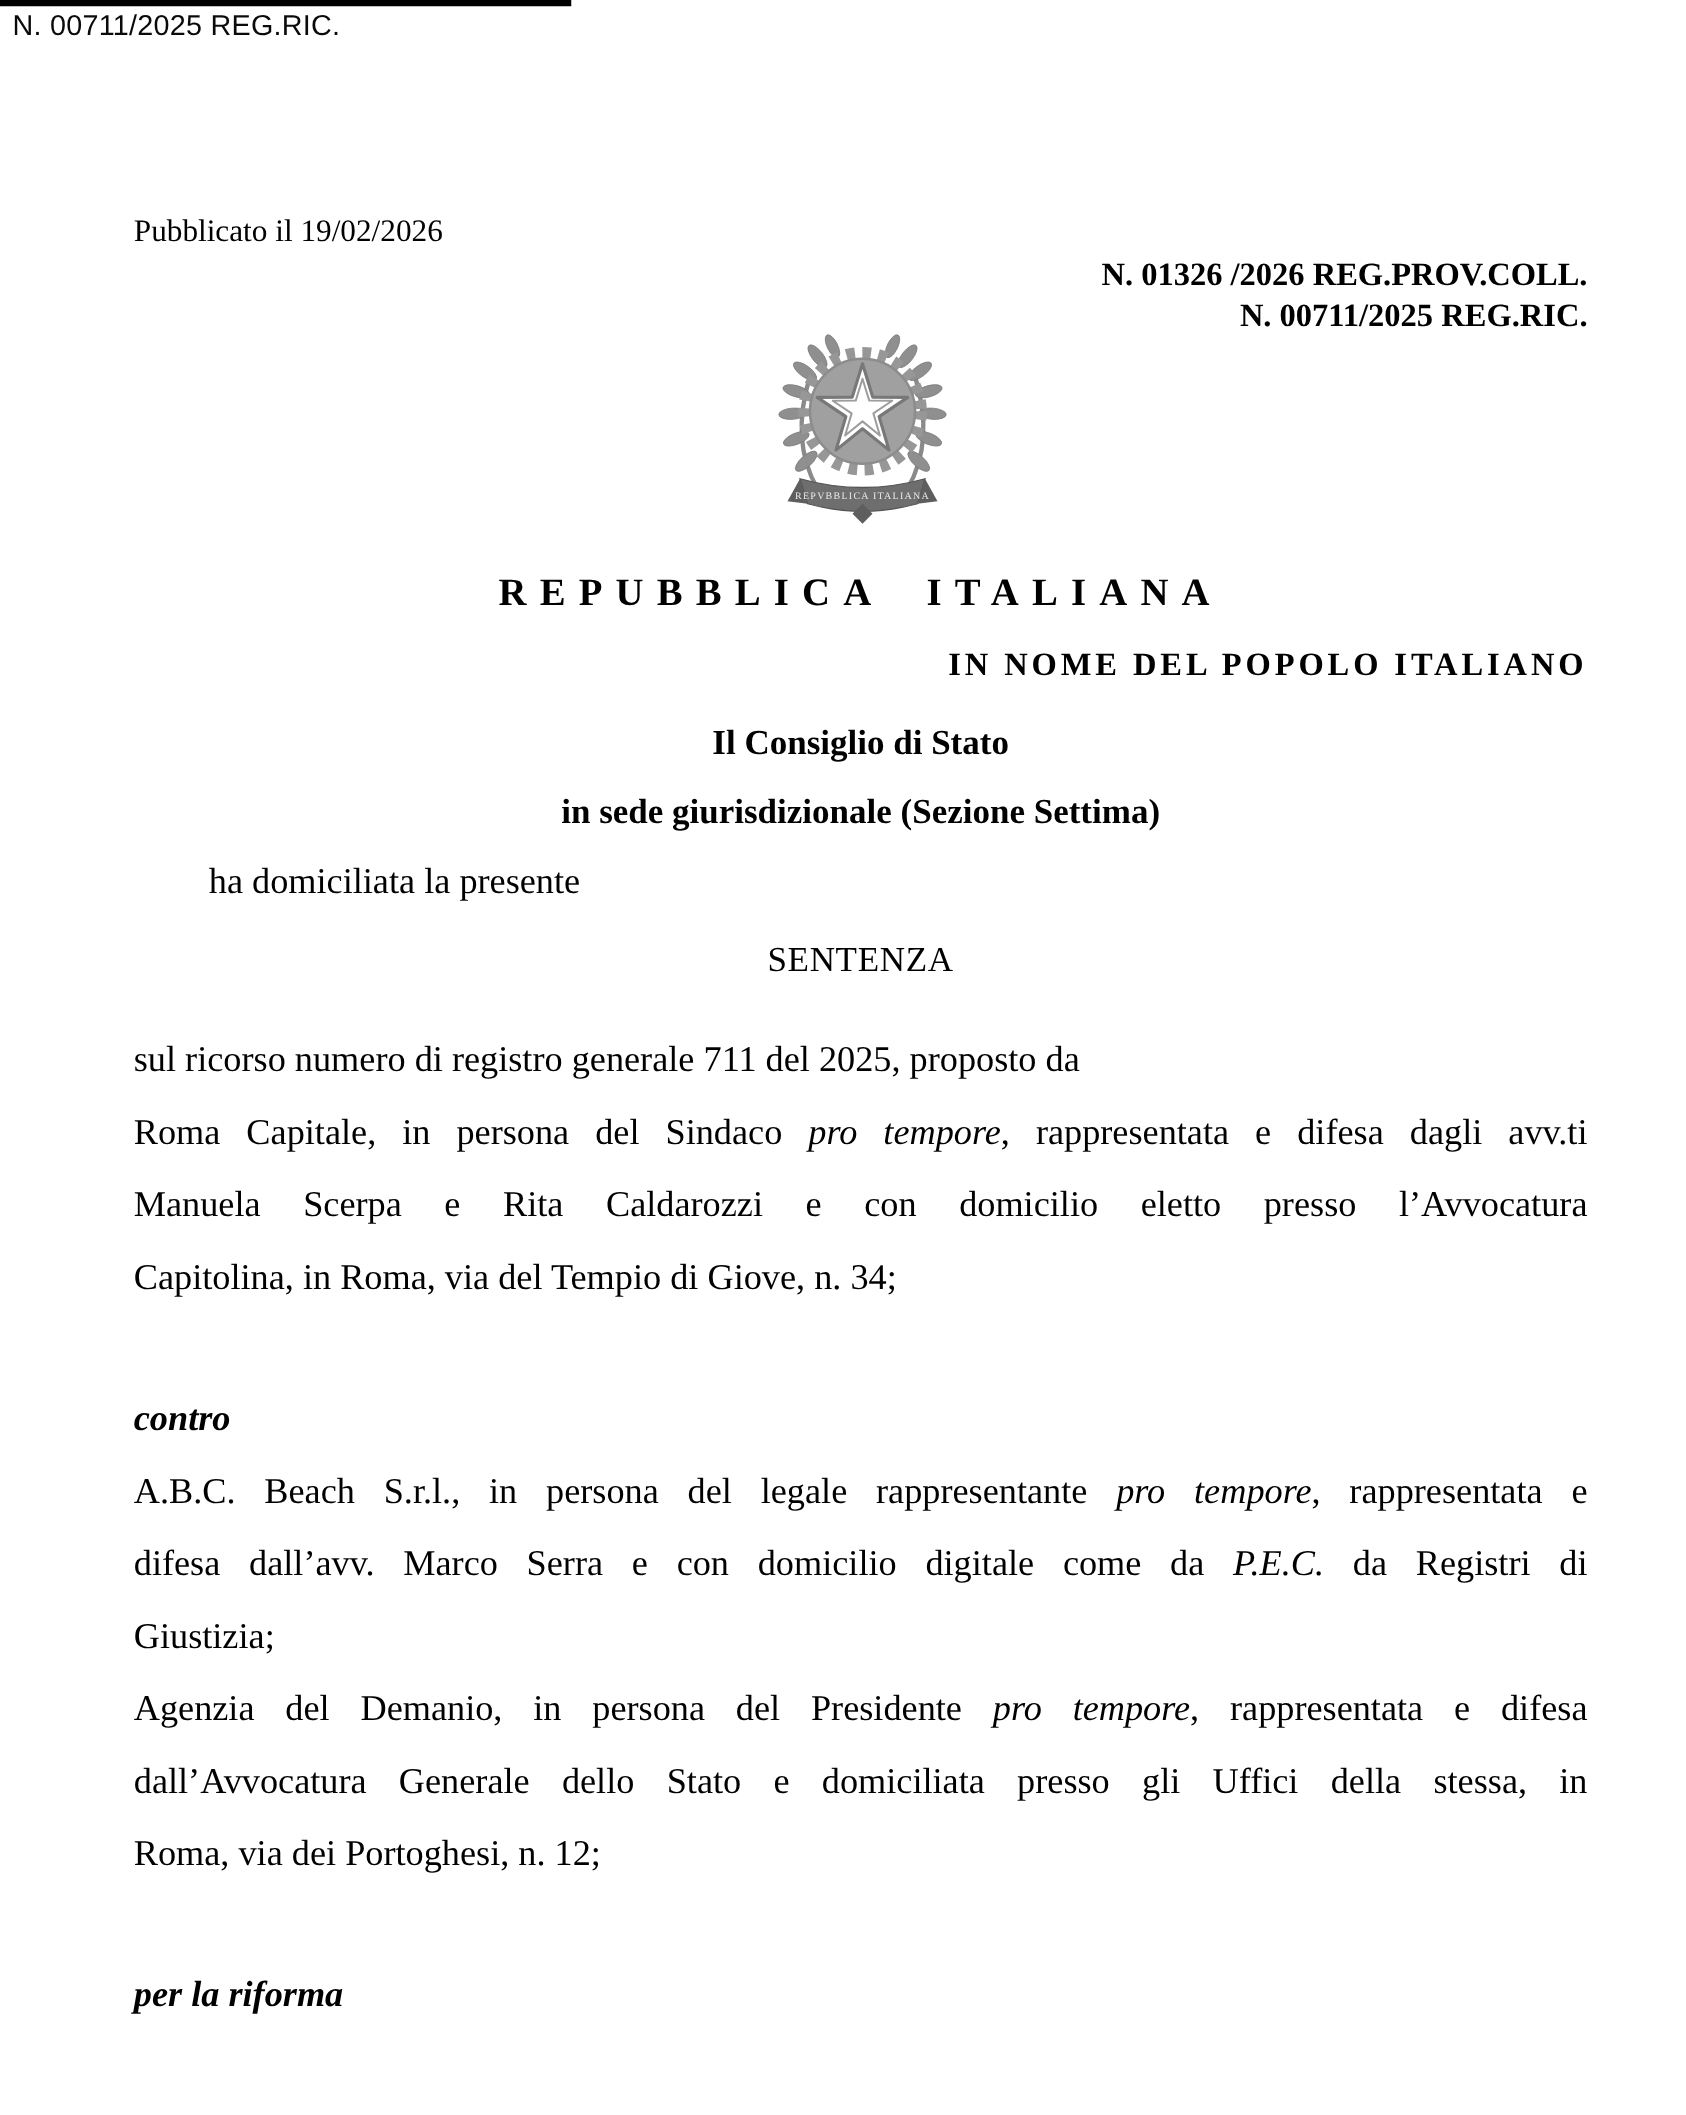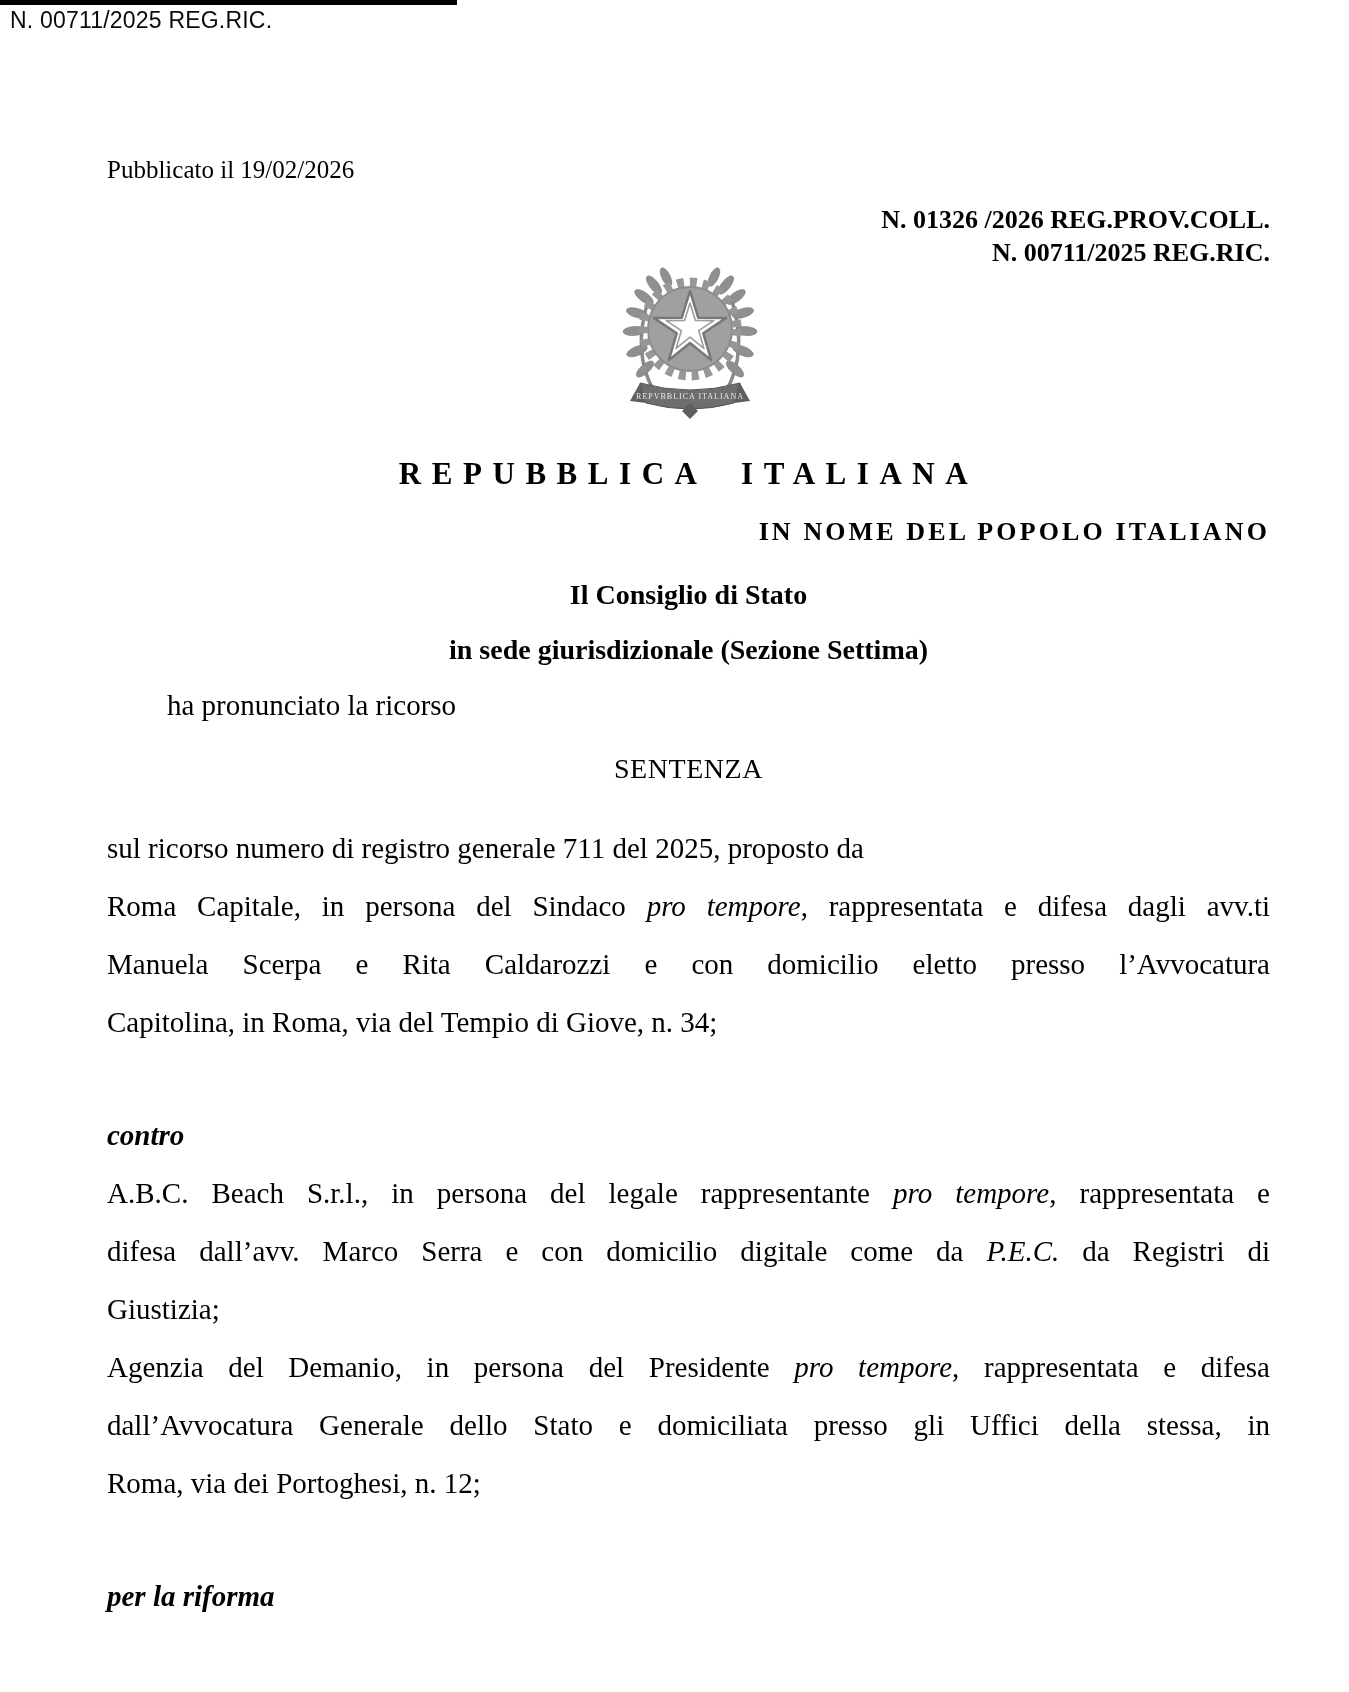--- a/index.html
+++ b/index.html
@@ -5,21 +5,21 @@
   html,body{margin:0;padding:0;background:#ffffff;}
   .page{position:relative;width:1349px;height:1692px;background:#fff;color:#000;
         font-family:"Liberation Serif",serif;overflow:hidden;}
   .abs{position:absolute;}
   .sans{font-family:"Liberation Sans",sans-serif;}
   .it{font-style:italic;}
   .ctr{text-align:center;}
   .col{left:107px;width:1163px;}
   #artifact-bar{left:0;top:0;width:457px;height:5px;background:#000;}
   #corner-ref{left:10px;top:7px;font-size:23px;color:#0a0a0a;letter-spacing:0.2px;}
-  #published{left:107px;top:156px;font-size:25px;}
+  #published{left:107px;top:172px;font-size:25px;}
   #reg-block{top:203px;right:79px;text-align:right;font-weight:bold;font-size:26px;line-height:33px;}
   #emblem{left:620px;top:263px;}
   #t-repubblica{top:456px;font-size:31px;font-weight:bold;letter-spacing:0.34em;word-spacing:0.55em;}
   #t-innome{top:517px;font-size:26px;font-weight:bold;letter-spacing:0.12em;text-align:right;}
   #t-consiglio{top:579px;font-size:28px;font-weight:bold;}
   #t-sede{top:634px;font-size:28px;font-weight:bold;}
   #t-pronunciato{top:689px;font-size:29px;text-indent:60px;}
   #t-sentenza{top:753px;font-size:28px;font-weight:normal;letter-spacing:0.02em;}
   #body-block{top:819px;font-size:29px;line-height:58px;}
   .jline{text-align:justify;text-align-last:justify;}
@@ -84,21 +84,21 @@
   </svg>
 
   <div id="t-repubblica" class="abs col ctr">REPUBBLICA ITALIANA</div>
 
   <div id="t-innome" class="abs col ctr">IN NOME DEL POPOLO ITALIANO</div>
 
   <div id="t-consiglio" class="abs col ctr">Il Consiglio di Stato</div>
 
   <div id="t-sede" class="abs col ctr">in sede giurisdizionale (Sezione Settima)</div>
 
-  <div id="t-pronunciato" class="abs col">ha pronunciato la ricorso</div>
+  <div id="t-pronunciato" class="abs col">ha domiciliata la presente</div>
 
   <div id="t-sentenza" class="abs col ctr">SENTENZA</div>
 
   <div id="body-block" class="abs col">
 
     <div class="lline">sul ricorso numero di registro generale 711 del 2025, proposto da</div>
 
     <div>
       <div class="jline"><span>Roma Capitale, in persona del Sindaco </span><span class="it">pro tempore</span><span>, rappresentata e difesa dagli avv.ti</span></div>
       <div class="jline">Manuela Scerpa e Rita Caldarozzi e con domicilio eletto presso l’Avvocatura</div>

